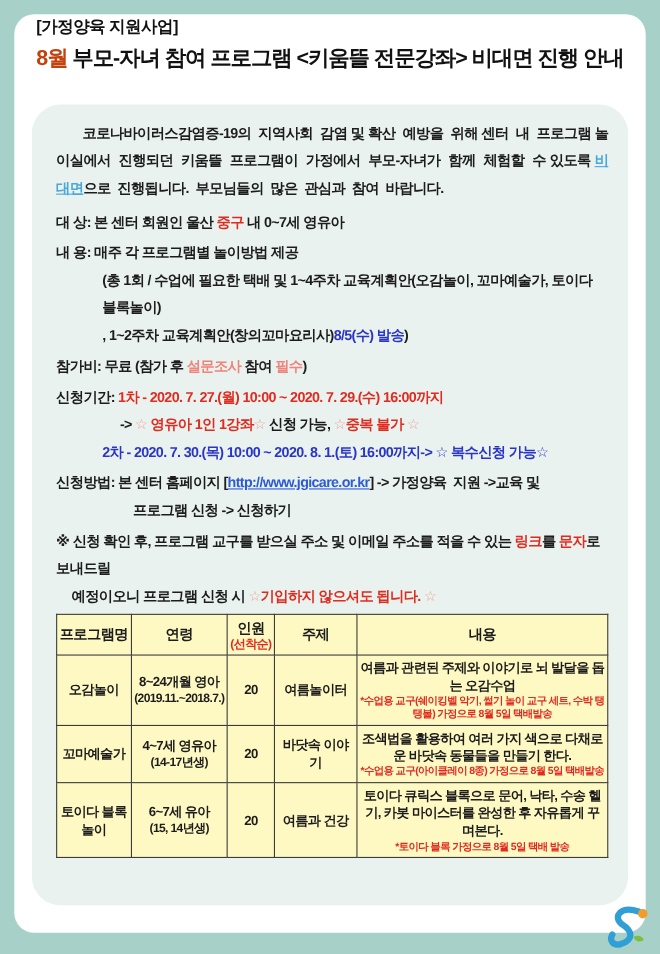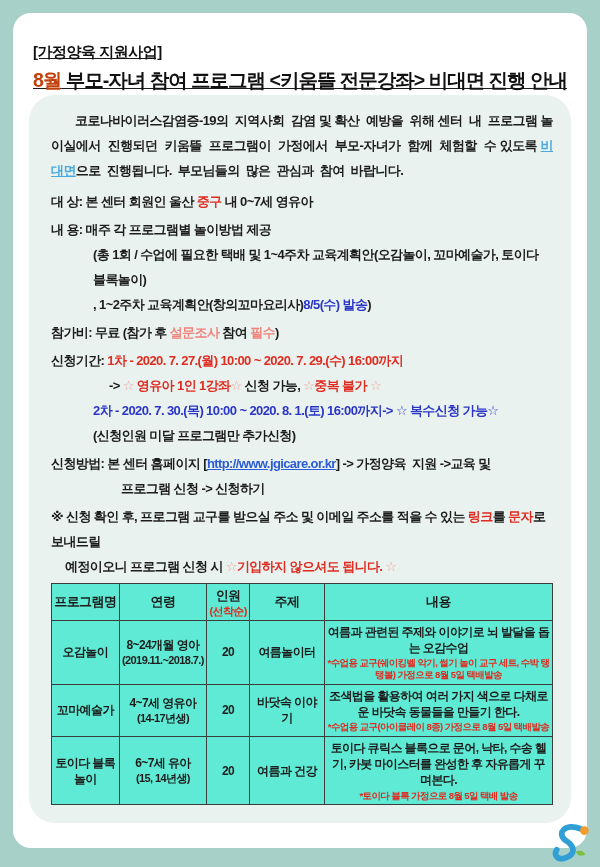--- a/index.html
+++ b/index.html
@@ -7,21 +7,21 @@
   .page{
     position:relative; width:600px; height:867px;
     background:#a7d0c8; overflow:hidden;
     font-family:"Liberation Sans","DejaVu Sans",sans-serif;
     font-weight:bold; color:#1c1c1c;
   }
   .panel{
     position:absolute; left:13px; top:13px; width:574px; height:835px;
     background:#ffffff; border-radius:18px;
   }
-  .title-block{ padding:30px 20px 6px 20px;text-decoration:underline; }
+  .title-block{ padding:2px 20px 6px 20px; }
   .category{ font-size:15px; letter-spacing:-0.5px; color:#111; }
   .main-title{ font-size:19.5px; letter-spacing:-1px; margin-top:5px; color:#111; white-space:nowrap; }
   .red{ color:#c2410c; }
   .main-box{
     position:absolute; left:16px; right:16px; top:82px; height:728px;
     background:#e9f2ee; border-radius:26px;
     padding:13px 18px 10px 22px;
     font-size:13px; line-height:25px; letter-spacing:-0.6px;
     overflow:hidden;
   }
@@ -32,21 +32,21 @@
   .indent2{ padding-left:58px; }
   .indent3{ padding-left:70px; }
   .hl-blue{ color:#4ba8dc; text-decoration:underline; }
   .blue{ color:#2a35c8; }
   .salmon{ color:#f0837b; }
   .star{ color:#f2a09a; }
   .url{ color:#2b5bd7; text-decoration:underline; }
   .red-strong{ color:#e02b20; }
   table{
     width:100%; border-collapse:collapse; margin-top:4px; margin-bottom:8px;
-    background:#5eead4; table-layout:fixed;
+    background:#fef9c3; table-layout:fixed;
   }
   th,td{
     border:1.6px solid #3c3c3c; text-align:center; vertical-align:middle;
     padding:3px 2px; line-height:1.35; letter-spacing:-0.6px;
   }
   th{ font-size:13px; }
   td{ font-size:12px; }
   .col-name{ width:13.5%; } .col-age{ width:17.5%; } .col-cap{ width:8.5%; }
   .col-topic{ width:15%; } .col-detail{ width:45.5%; }
   .cap-note{ font-size:11px; color:#e02b20; display:block; line-height:1.1; }
@@ -86,21 +86,20 @@
       </div>
 
       <div class="group">
         <div class="line"><span>참가비:</span><span> 무료 (참가 후 </span><span class="salmon">설문조사</span><span> 참여 </span><span class="salmon">필수</span><span>)</span></div>
       </div>
 
       <div class="group">
         <div class="line"><span>신청기간:</span><span class="red-strong"> 1차 - 2020. 7. 27.(월) 10:00 ~ 2020. 7. 29.(수) 16:00까지</span></div>
         <div class="line indent2"><span>-&gt; </span><span class="star">☆ </span><span class="red-strong">영유아 1인 1강좌</span><span class="star">☆</span><span> 신청 가능, </span><span class="star">☆</span><span class="red-strong">중복 불가</span><span class="star"> ☆</span></div>
         <div class="line indent1 blue">2차 - 2020. 7. 30.(목) 10:00 ~ 2020. 8. 1.(토) 16:00까지-&gt; ☆ 복수신청 가능☆</div>
-        <div class="line indent1">(신청인원 미달 프로그램만 추가신청)</div>
       </div>
 
       <div class="group">
         <div class="line"><span>신청방법:</span><span> 본 센터 홈페이지 [</span><a class="url" href="#">http://www.jgicare.or.kr</a><span>] -&gt; 가정양육  지원 -&gt;교육 및</span></div>
         <div class="line indent3">프로그램 신청 -&gt; 신청하기</div>
       </div>
 
       <div class="group">
         <div class="line"><span>※ 신청 확인 후, 프로그램 교구를 받으실 주소 및 이메일 주소를 적을 수 있는 </span><span class="red-strong">링크</span><span>를 </span><span class="red-strong">문자</span><span>로 보내드릴</span></div>
         <div class="line" style="padding-left:14px;"><span>예정이오니 프로그램 신청 시 </span><span class="star">☆</span><span class="red-strong">기입하지 않으셔도 됩니다.</span><span class="star"> ☆</span></div>

